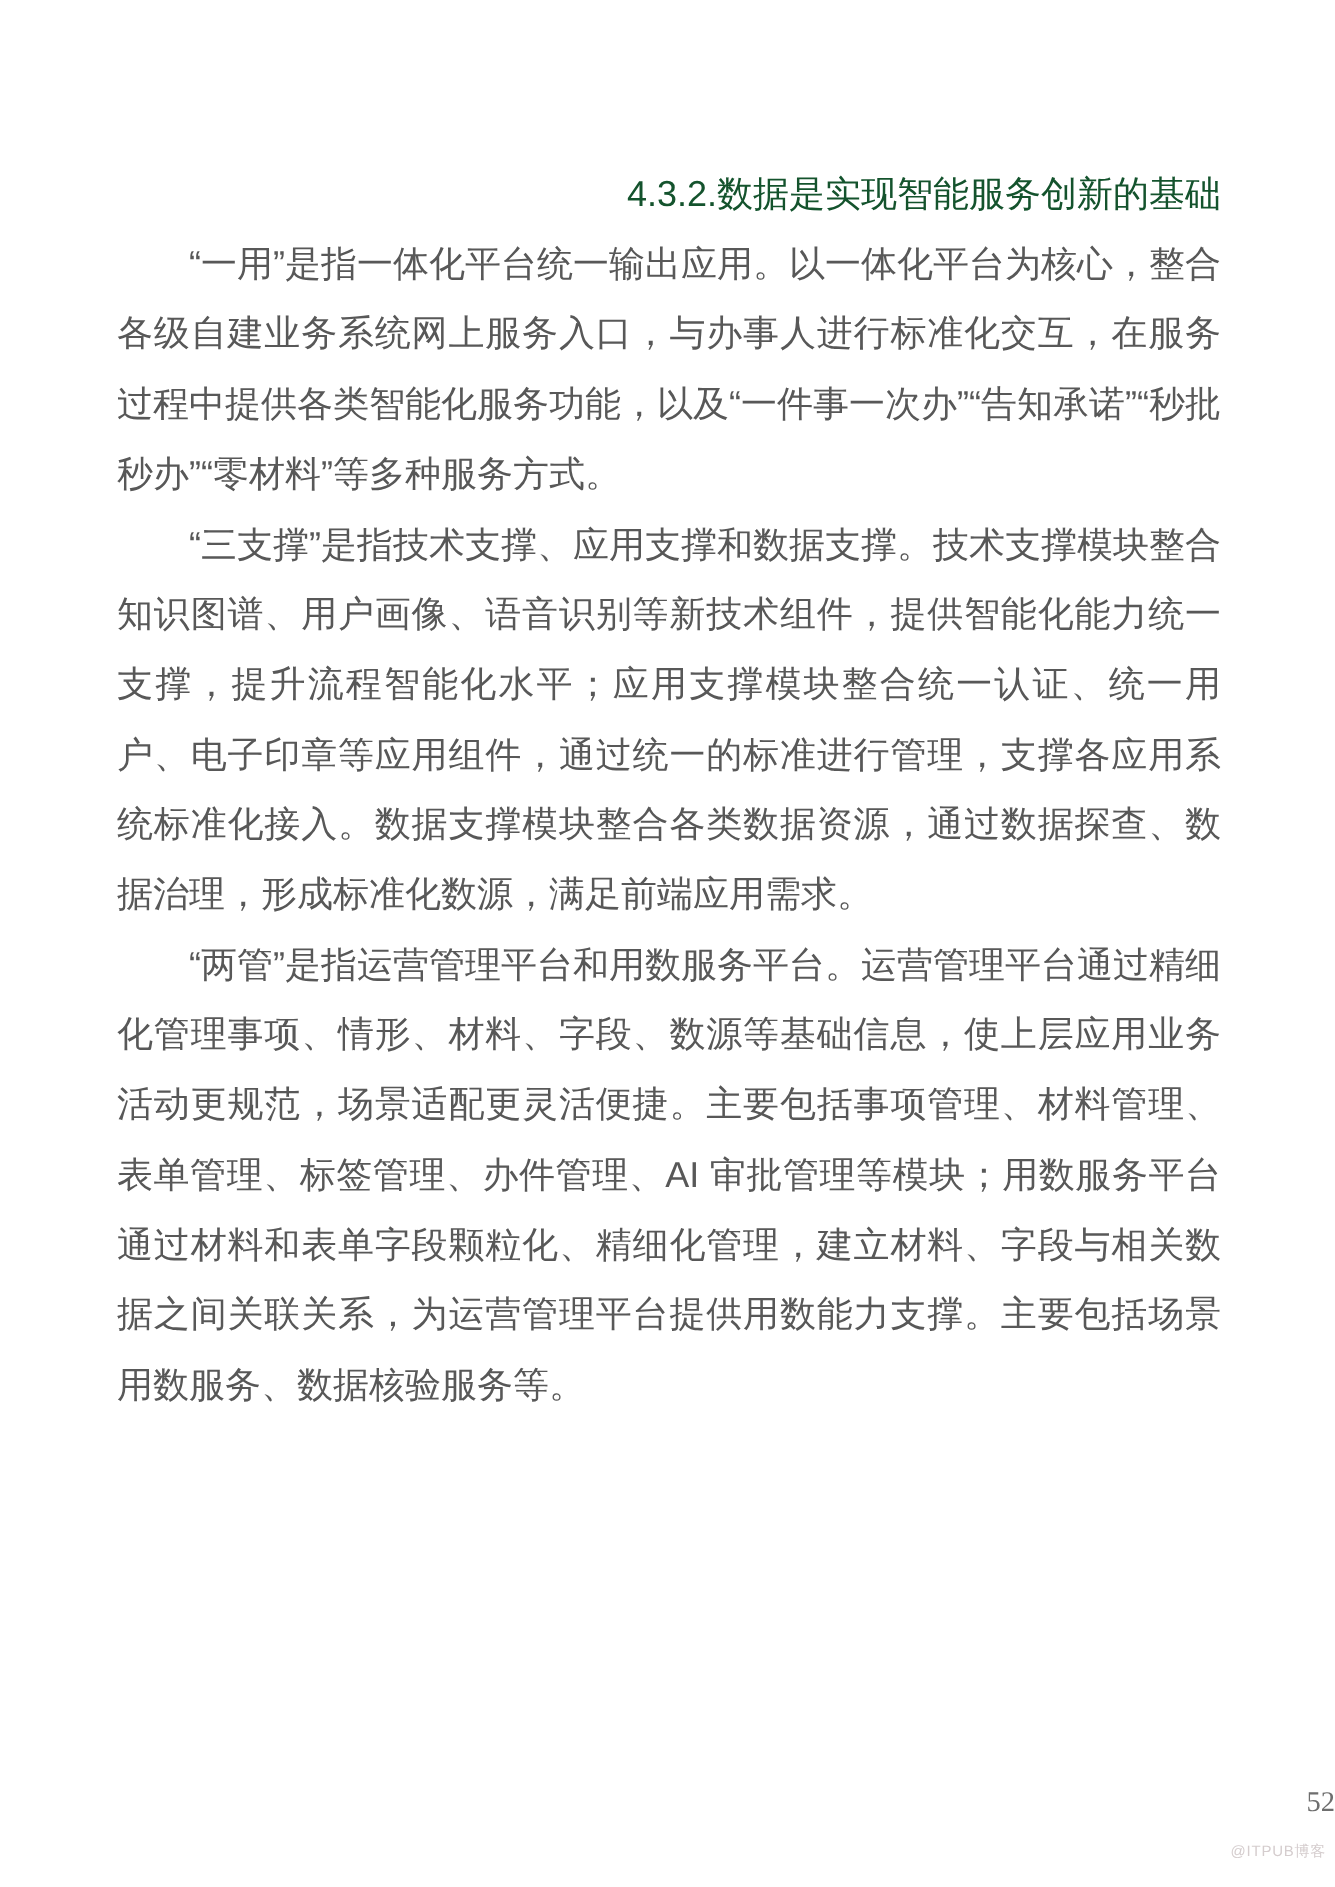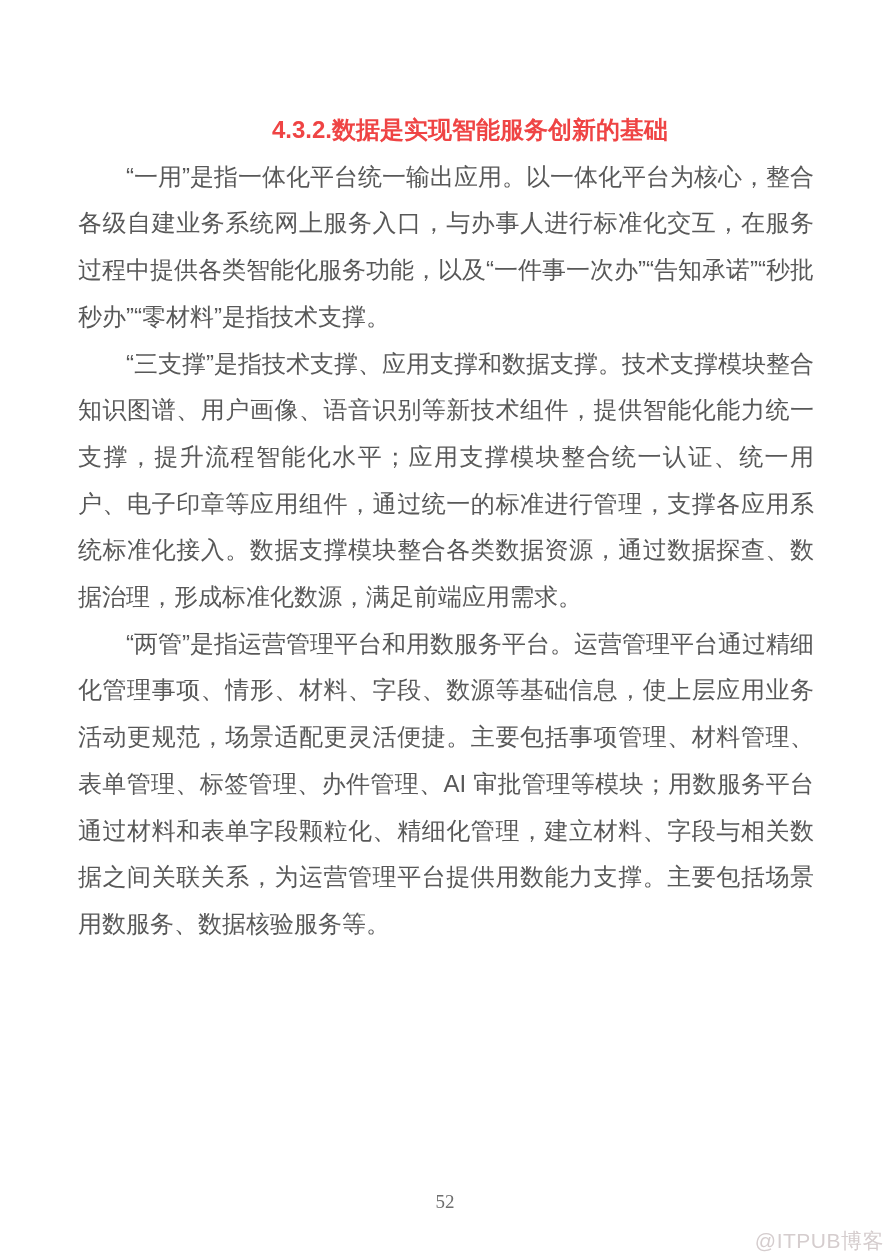--- a/index.html
+++ b/index.html
@@ -24,49 +24,49 @@
   .doc-body p {
     margin: 0;
     font-size: 24px;
     line-height: 46.7px;
     color: #585858;
     text-align: justify;
     text-indent: 2em;
     word-break: break-all;
   }
   .doc-body p.heading {
-    font-weight: bold;
-    color: #ef4444;
-    text-align: center;
+    font-weight: normal;
+    color: #14532d;
+    text-align: right;
   }
   .page-number {
     position: absolute;
     top: 1191px;
     left: 0;
     width: 100%;
-    text-align: center;
+    text-align: right;
     font-family: "Liberation Serif", serif;
     font-size: 19px;
     color: #6e6e6e;
   }
   .watermark {
     position: absolute;
     top: 1227px;
     right: 6px;
-    font-size: 21px;
+    font-size: 10px;
     color: #d5cdce;
     letter-spacing: 0.5px;
     font-family: "Liberation Sans", sans-serif;
   }
 </style>
 </head>
 <body>
 
 <div class="page">
   <div class="doc-body" id="doc-body">
       <p class="heading">4.3.2.数据是实现智能服务创新的基础</p>
-      <p class="para">“一用”是指一体化平台统一输出应用。以一体化平台为核心，整合各级自建业务系统网上服务入口，与办事人进行标准化交互，在服务过程中提供各类智能化服务功能，以及“一件事一次办”“告知承诺”“秒批秒办”“零材料”是指技术支撑。</p>
+      <p class="para">“一用”是指一体化平台统一输出应用。以一体化平台为核心，整合各级自建业务系统网上服务入口，与办事人进行标准化交互，在服务过程中提供各类智能化服务功能，以及“一件事一次办”“告知承诺”“秒批秒办”“零材料”等多种服务方式。</p>
       <p class="para">“三支撑”是指技术支撑、应用支撑和数据支撑。技术支撑模块整合知识图谱、用户画像、语音识别等新技术组件，提供智能化能力统一支撑，提升流程智能化水平；应用支撑模块整合统一认证、统一用户、电子印章等应用组件，通过统一的标准进行管理，支撑各应用系统标准化接入。数据支撑模块整合各类数据资源，通过数据探查、数据治理，形成标准化数源，满足前端应用需求。</p>
       <p class="para">“两管”是指运营管理平台和用数服务平台。运营管理平台通过精细化管理事项、情形、材料、字段、数源等基础信息，使上层应用业务活动更规范，场景适配更灵活便捷。主要包括事项管理、材料管理、表单管理、标签管理、办件管理、AI 审批管理等模块；用数服务平台通过材料和表单字段颗粒化、精细化管理，建立材料、字段与相关数据之间关联关系，为运营管理平台提供用数能力支撑。主要包括场景用数服务、数据核验服务等。</p>
     </div>
   <div class="page-number">52</div>
   <div class="watermark">@ITPUB博客</div>
 </div>
 
 </body></html>

